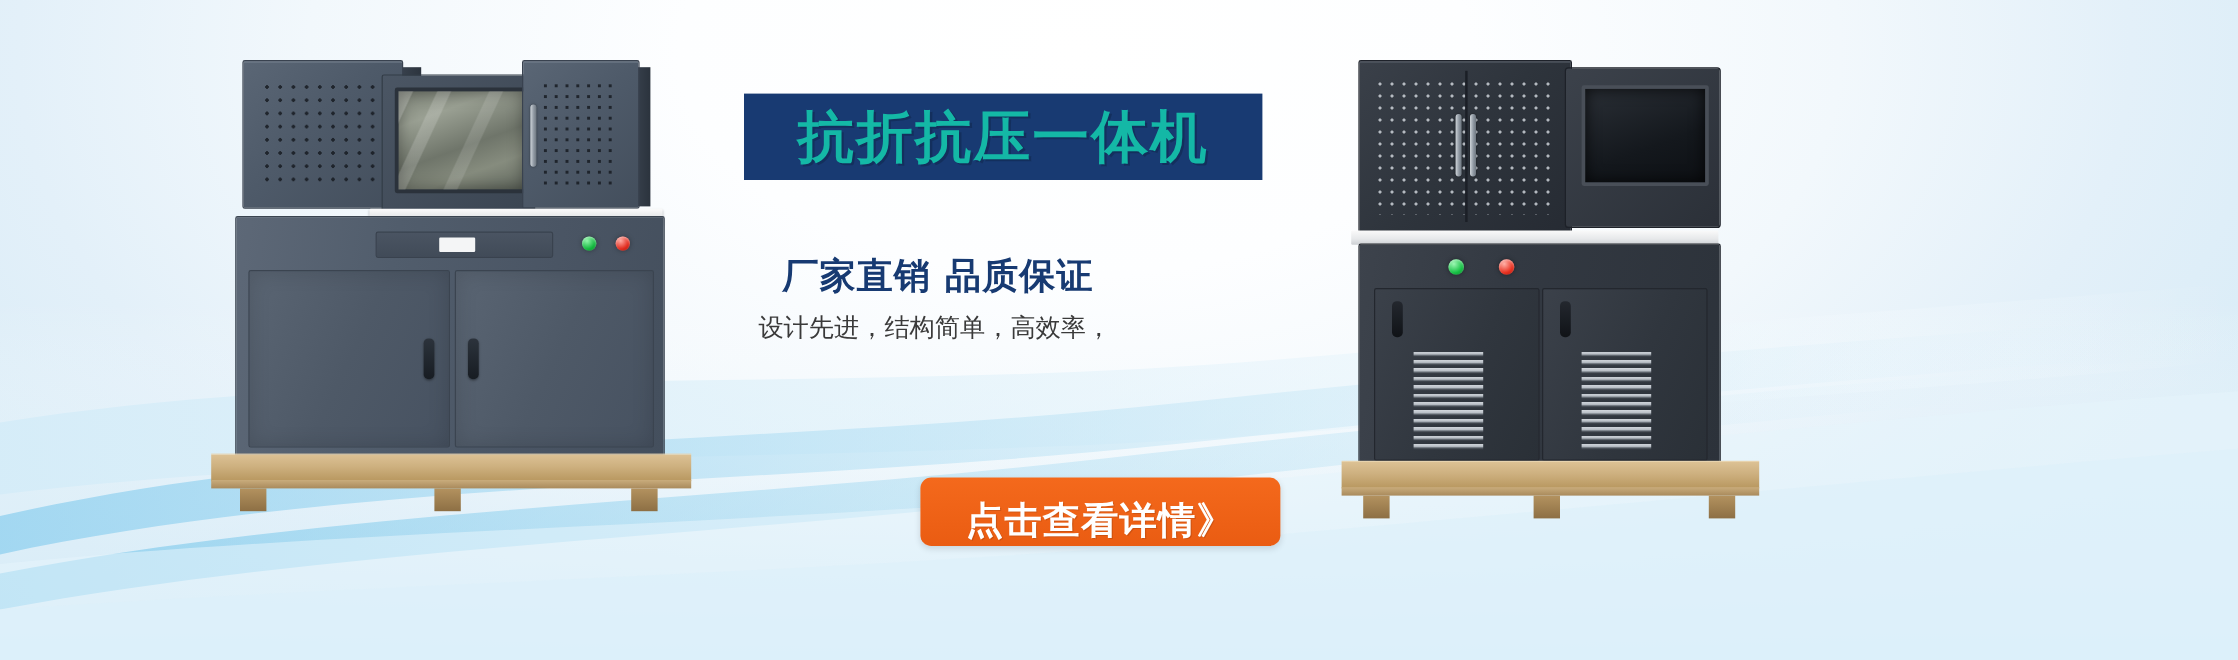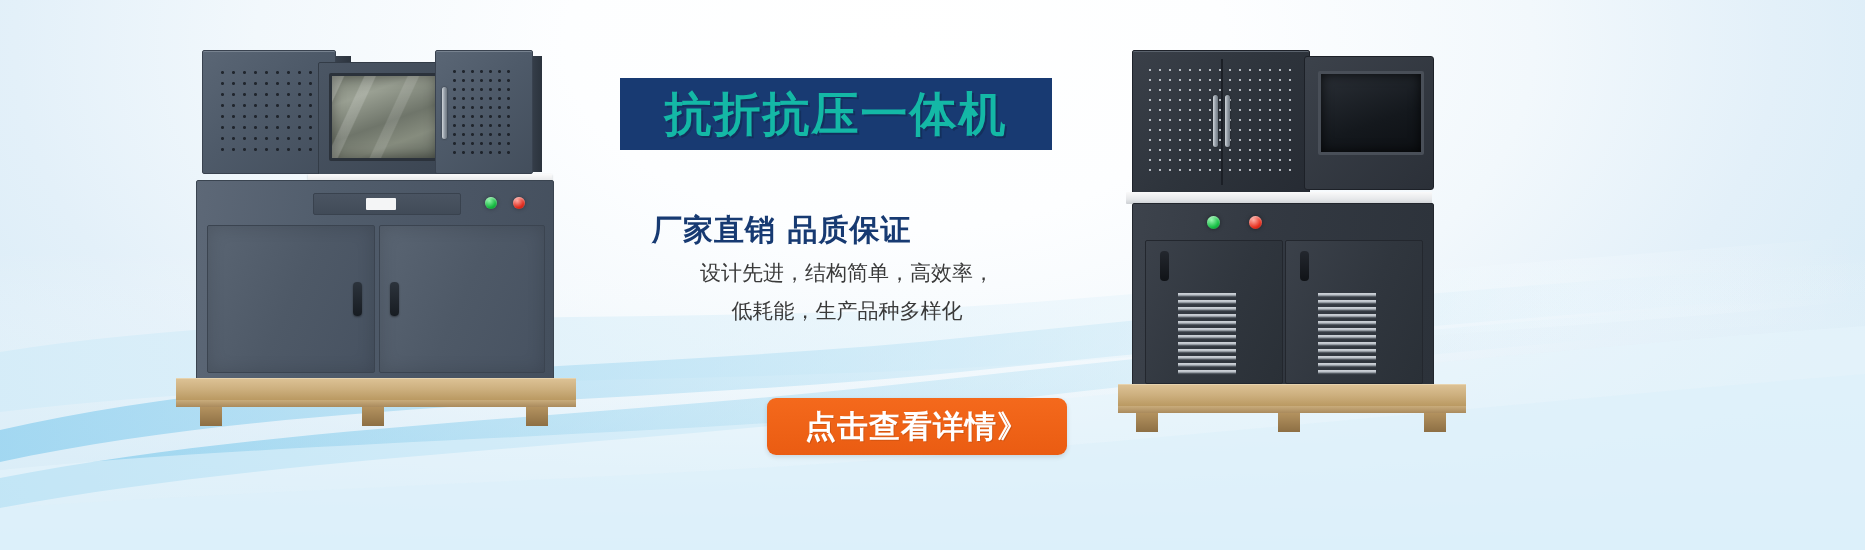--- a/index.html
+++ b/index.html
@@ -134,31 +134,31 @@
     position:absolute;left:40px;top:96px;width:400px;text-align:center;
     color:#ef6712;font-size:30px;font-weight:bold;letter-spacing:1px;white-space:nowrap;
     font-family:"DejaVu Sans","Liberation Sans",sans-serif;
   }
   .line-navy{
     position:absolute;left:40px;top:140px;width:400px;text-align:left;
     color:#173a72;font-size:30px;font-weight:bold;letter-spacing:1px;white-space:nowrap;
     font-family:"DejaVu Sans","Liberation Sans",sans-serif;
   }
   .desc{
-    position:absolute;left:20px;width:430px;text-align:center;
+    position:absolute;left:20px;width:430px;
     color:#3a3a3a;font-size:21px;line-height:1.5;white-space:nowrap;
     font-family:"DejaVu Sans","Liberation Sans",sans-serif;
   }
   #desc-line-1{top:188px;}
   #desc-line-2{top:226px;}
   .cta-button{
     position:absolute;left:155px;top:328px;width:300px;height:57px;
     background:linear-gradient(180deg,#f4691c,#ea5c12);
     border:none;border-radius:9px;cursor:pointer;
-    display:flex;align-items:center;justify-content:center;
+    display:flex;align-items:flex-end;justify-content:center;
     box-shadow:0 2px 5px rgba(0,0,0,.12);
   }
   .cta-text{
     color:#ffffff;font-size:31px;font-weight:bold;letter-spacing:1px;white-space:nowrap;
     font-family:"DejaVu Sans","Liberation Sans",sans-serif;
     text-shadow:1px 1px 0 rgba(0,0,0,.12);
   }
 </style>
 </head>
 <body>
@@ -282,20 +282,19 @@
   <div class="content">
 
     <div class="title-bar">
       <span class="title-text">抗折抗压一体机</span>
     </div>
 
 
     <div class="line-navy">厂家直销  品质保证</div>
 
     <div class="desc" id="desc-line-1">设计先进，结构简单，高效率，</div>
-    <div class="desc" id="desc-line-2">低耗能，生产品种多样化</div>
 
     <div class="cta-button">
       <span class="cta-text">点击查看详情》</span>
     </div>
   </div>
 
 </div>
 
 </body></html>

